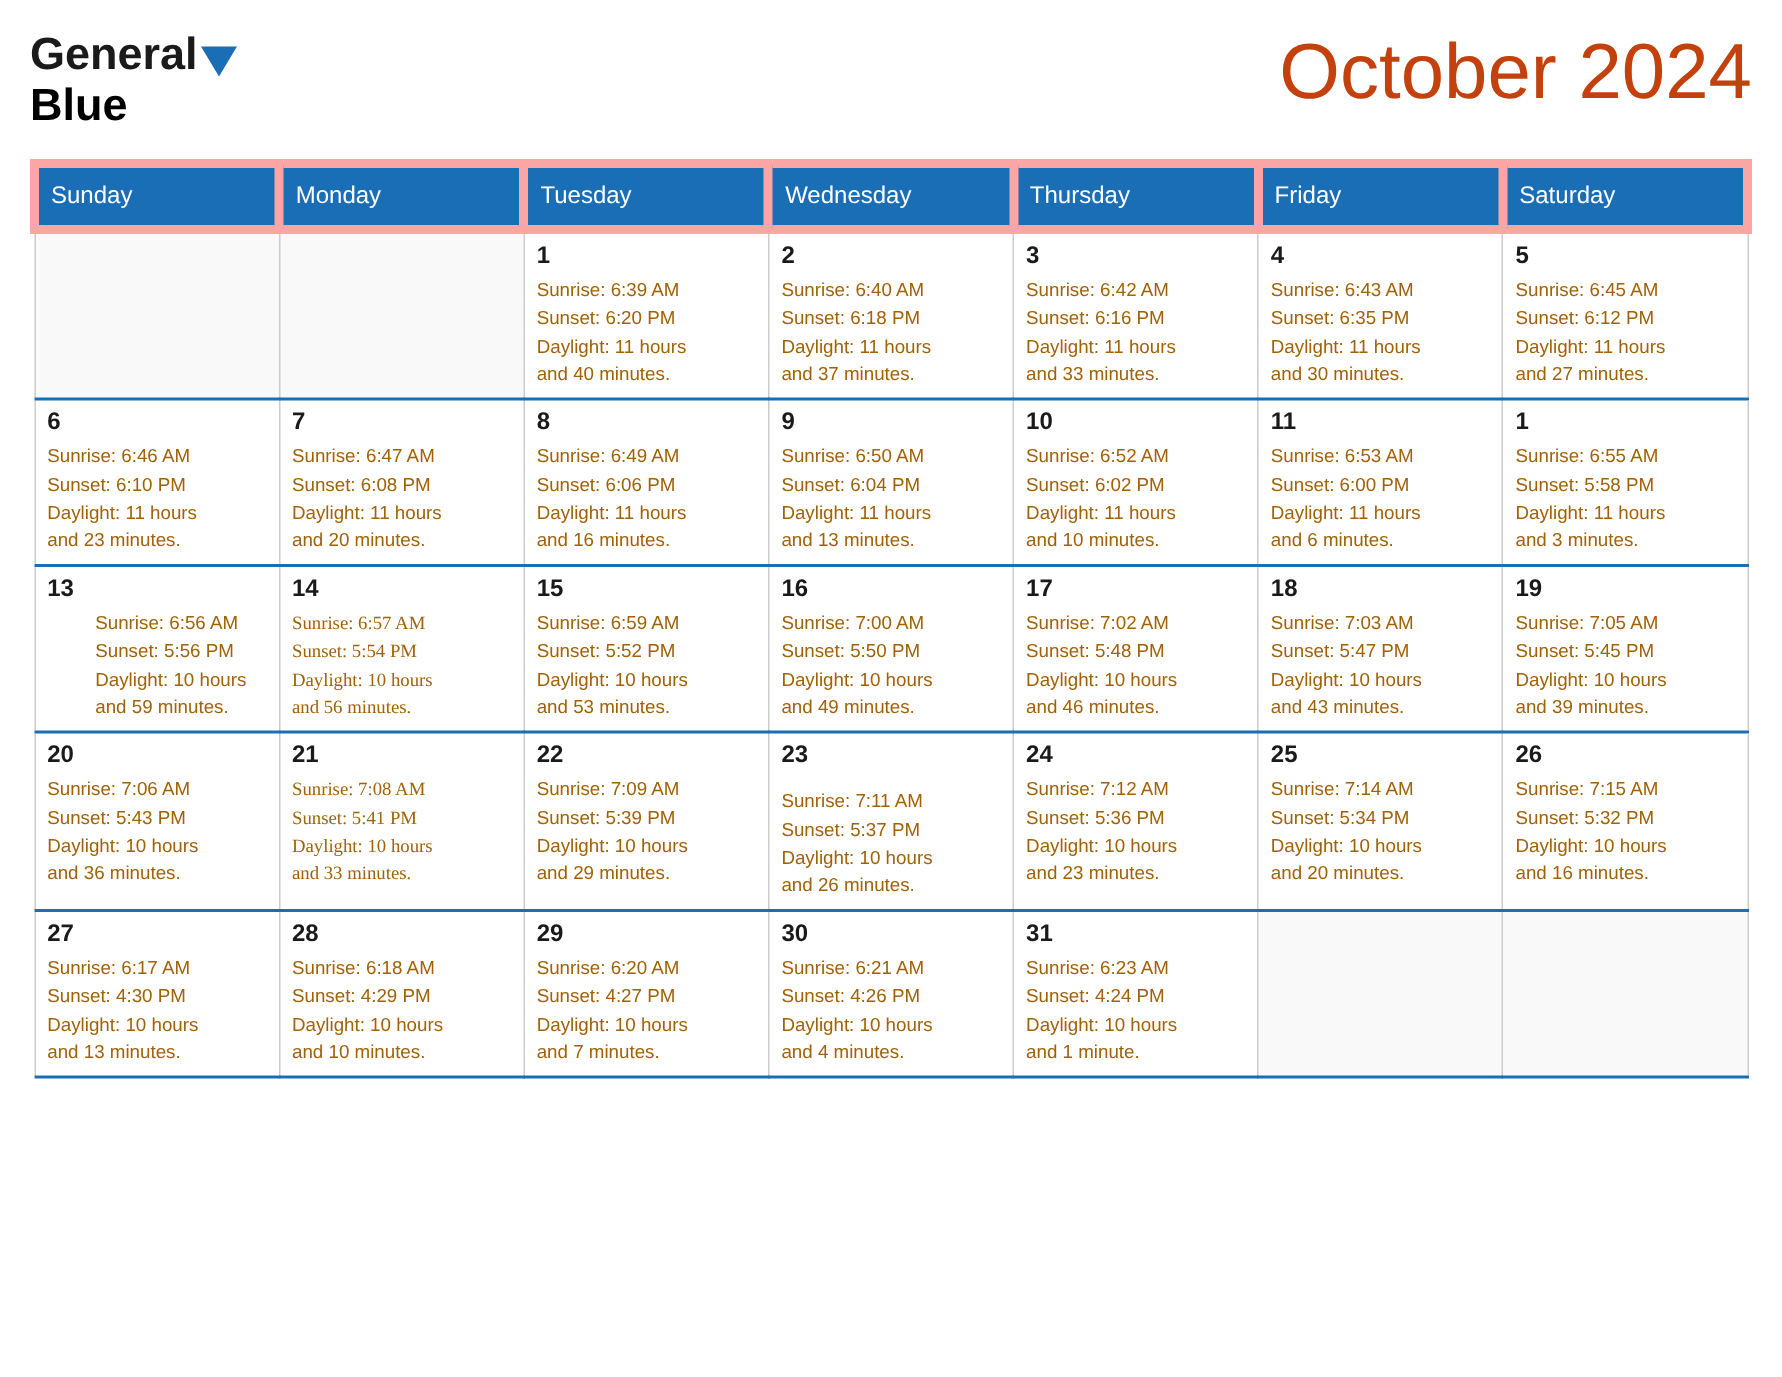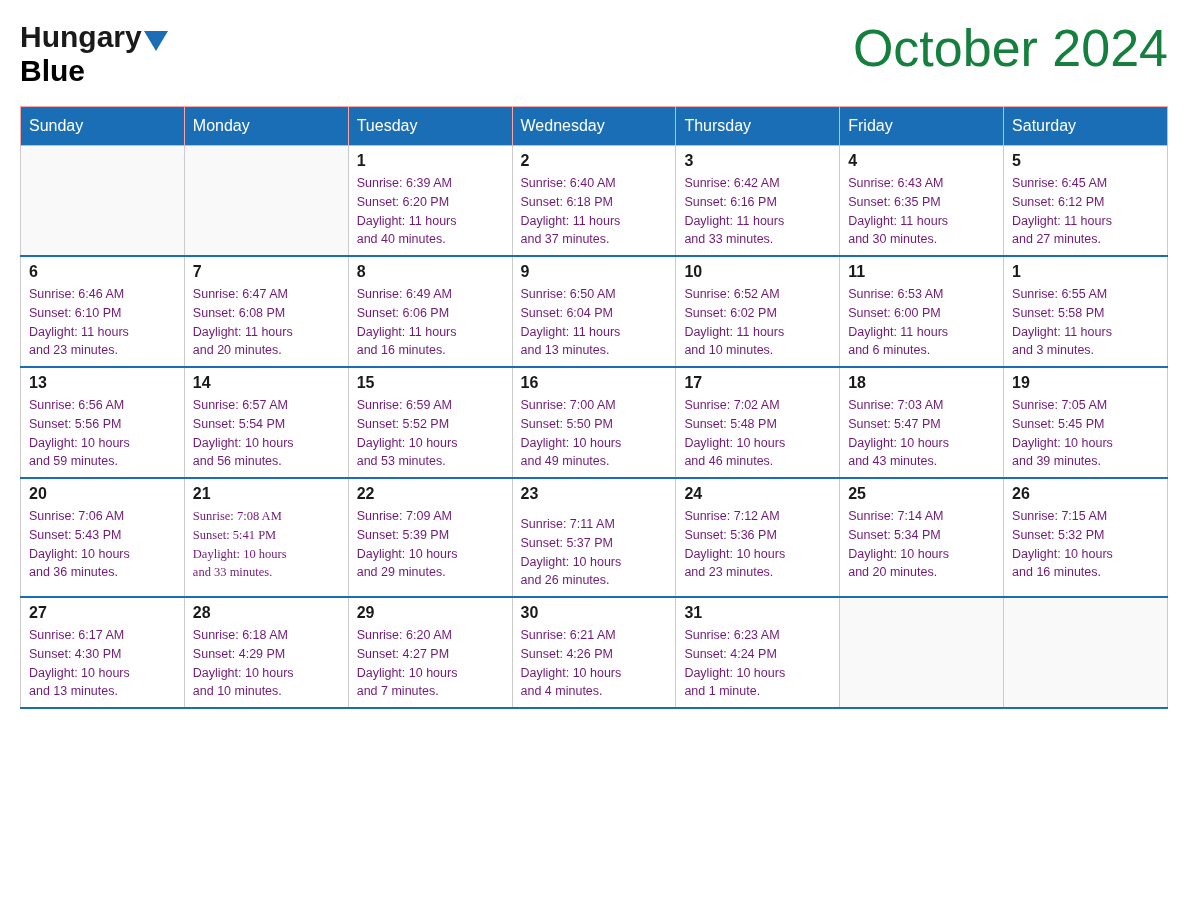--- a/index.html
+++ b/index.html
@@ -49,75 +49,75 @@
       color: #000000;
       font-size: 30px;
       font-weight: bold;
     }
     .title-area {
       text-align: right;
     }
     .main-title {
       font-size: 52px;
       font-weight: normal;
-      color: #15803d;
+      color: #c2410c;
       line-height: 1.1;
     }
     .subtitle {
       font-size: 22px;
       color: #333;
       margin-top: 4px;
     }
     table {
       width: 100%;
       border-collapse: collapse;
       table-layout: fixed;
     }
     thead th {
       background-color: #1a6eb5;
       color: #fff;
       padding: 10px 8px;
       font-size: 16px;
       font-weight: normal;
       text-align: left;
-      border: 1px solid #fca5a5;
+      border: 6px solid #fca5a5;
     }
     tbody td {
       border: 1px solid #ccc;
       vertical-align: top;
       padding: 6px 8px;
       min-height: 90px;
       height: 110px;
     }
     tbody tr {
       border-bottom: 2px solid #1a6eb5;
     }
     .day-num {
       font-size: 16px;
       font-weight: bold;
       color: #1a1a1a;
       display: block;
       margin-bottom: 4px;
     }
     .day-info {
       font-size: 12.5px;
-      color: #701a75;
+      color: #a16207;
       line-height: 1.5;
     }
     .empty-cell {
       background: #f9f9f9;
     }
   </style>
 </head>
 <body>
 
 <div class="header-area">
   <div class="logo">
     <div class="logo-text">
-      <span class="logo-general">Hungary</span>
+      <span class="logo-general">General</span>
         <span class="logo-triangle"></span>
     </div>
     <span class="logo-blue">Blue</span>
   </div>
   <div class="title-area">
     <div class="main-title">October 2024</div>
   </div>
 </div>
 
 <table>
@@ -219,28 +219,28 @@
           <span class="day-num">1</span>
           <div class="day-info" style="white-space: pre-line;">Sunrise: 6:55 AM
 Sunset: 5:58 PM
 Daylight: 11 hours
 and 3 minutes.</div>
         </td>
       </tr>
       <tr>
         <td>
           <span class="day-num">13</span>
-          <div class="day-info" style="white-space: pre-line;">Sunrise: 6:56 AM
+          <div class="day-info" style="white-space: pre-line; margin-left: 32px;">Sunrise: 6:56 AM
 Sunset: 5:56 PM
 Daylight: 10 hours
 and 59 minutes.</div>
         </td>
         <td>
           <span class="day-num">14</span>
-          <div class="day-info" style="white-space: pre-line;">Sunrise: 6:57 AM
+          <div class="day-info" style="white-space: pre-line; font-family: Liberation Serif, serif;">Sunrise: 6:57 AM
 Sunset: 5:54 PM
 Daylight: 10 hours
 and 56 minutes.</div>
         </td>
         <td>
           <span class="day-num">15</span>
           <div class="day-info" style="white-space: pre-line;">Sunrise: 6:59 AM
 Sunset: 5:52 PM
 Daylight: 10 hours
 and 53 minutes.</div>

